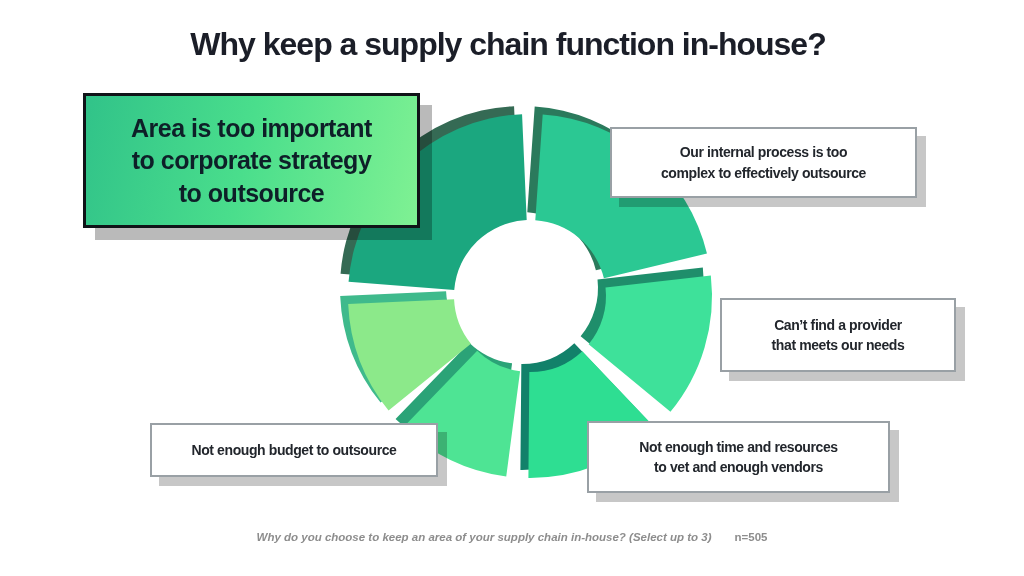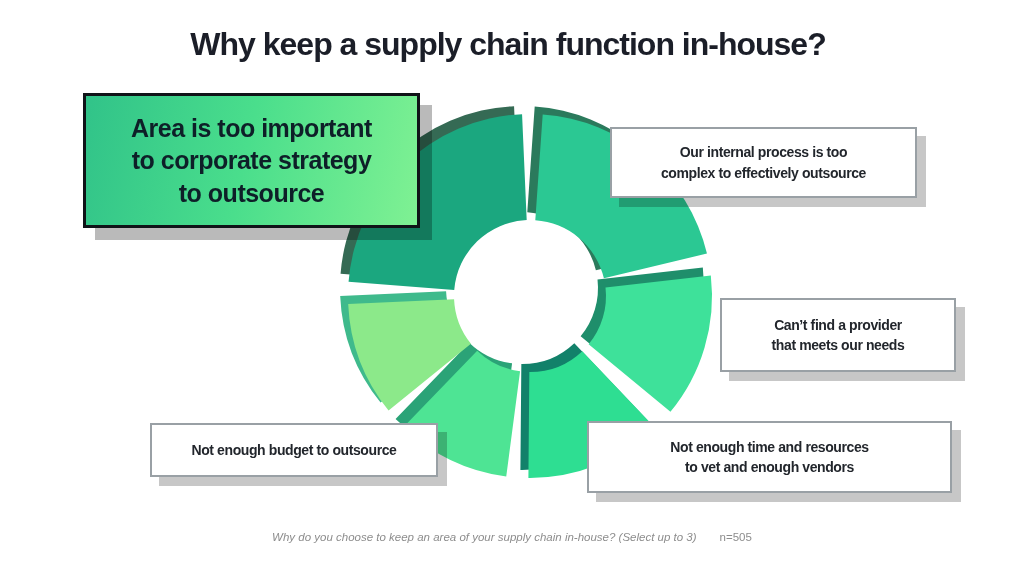--- a/index.html
+++ b/index.html
@@ -28,37 +28,37 @@
     background:#ffffff;
     border:2px solid #99a0a5;
     box-shadow:9px 9px 0 rgba(0,0,0,.22);
     box-sizing:border-box;
     text-align:center;color:#22262c;font-weight:bold;
   }
   .callout .line{white-space:nowrap;font-size:14px;line-height:1.45;letter-spacing:-0.4px;}
 
   #co-internal  {left:610px;top:127px;width:307px;height:71px;}
   #co-provider  {left:677px;top:298px;width:236px;height:74px;margin-left:43px;}
-  #co-time      {left:587px;top:421px;width:365px;height:72px;}
+  #co-time      {left:587px;top:421px;width:303px;height:72px;}
   #co-budget    {left:150px;top:423px;width:288px;height:54px;}
   #co-leadership{left:94px; top:320px;width:304px;height:73px;}
 
   #co-strategy{
     left:83px;top:93px;width:337px;height:135px;z-index:3;
     border:3px solid #101318;
     background:linear-gradient(102deg,#31c389 0%,#4ade8c 48%,#7ff193 100%);
     box-shadow:12px 12px 0 rgba(0,0,0,.27);
   }
   #co-strategy .line{font-size:25px;line-height:1.3;letter-spacing:-0.5px;color:#0e1f28;}
 
   
   .footnote{
     position:absolute;left:0;right:0;top:531px;z-index:2;
     display:flex;justify-content:center;align-items:baseline;gap:23px;
-    color:#8d8d8d;font-size:11.5px;
+    color:#8d8d8d;font-size:11.5px;font-weight:bold;
   }
   .footnote .q{font-style:italic;}
   .footnote .n{font-style:normal;}
 </style>
 </head>
 <body>
 
 <div class="stage">
 
   <svg class="donut" width="1024" height="576" viewBox="0 0 1024 576">

